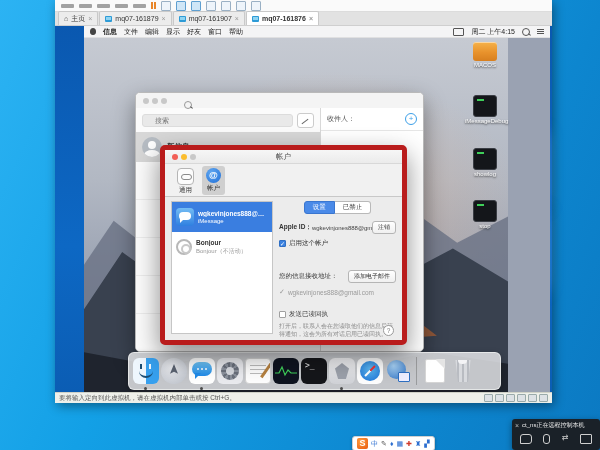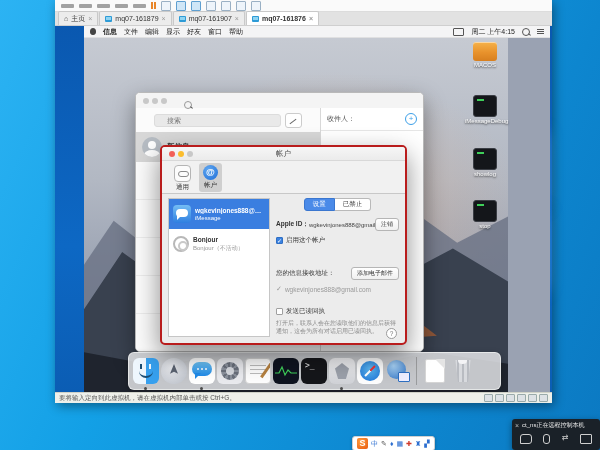--- a/index.html
+++ b/index.html
@@ -68,40 +68,40 @@
   .drive{width:24px;height:19px;margin:0 auto;border-radius:3px;
     background:linear-gradient(180deg,#f6b24a 0%,#e8922c 55%,#d77f1f 100%);box-shadow:inset 0 1px 0 rgba(255,255,255,.5);}
   .term{width:22px;height:20px;margin:0 auto;border-radius:3px;background:#14161a;border:1px solid #3a3d44;position:relative;}
   .term::after{content:"";position:absolute;left:3px;top:3px;width:7px;height:2px;background:#3fcf5a;}
   
   .msgwin{position:absolute;left:51px;top:66px;width:289px;height:260px;background:#fff;border-radius:5px;
     box-shadow:0 8px 22px rgba(0,0,0,.38);z-index:10;overflow:hidden;border:1px solid #b9b9b9;box-sizing:border-box;}
   .ms-title{height:15px;position:relative;background:#f4f4f4;border-bottom:1px solid #e2e2e2;}
   .tl{position:absolute;top:5px;width:6px;height:6px;border-radius:50%;}
   .ms-left{position:absolute;top:15px;left:0;width:185px;bottom:0;background:#fbfbfb;border-right:1px solid #d8d8d8;box-sizing:border-box;}
-  .ms-tools{height:24px;display:flex;align-items:center;padding:0 18px;gap:4px;box-sizing:border-box;}
+  .ms-tools{height:24px;display:flex;align-items:center;padding:0 6px;gap:4px;box-sizing:border-box;}
   .ms-search{flex:1;height:13px;background:#e9e9e9;border:1px solid #dcdcdc;border-radius:3px;
     font-size:7px;color:#8a8a8a;padding:0 3px 0 12px;box-sizing:border-box;outline:none;min-width:0;
     font-family:"Liberation Sans",sans-serif;}
   .ms-srch-ic{position:absolute;left:48px;top:8px;z-index:2;}
   .compose{width:15px;height:13px;background:#fff;border:1px solid #ccc;border-radius:3px;position:relative;}
   .compose::after{content:"";position:absolute;left:3px;top:7px;width:8px;height:1px;background:#666;transform:rotate(-38deg);}
   .convo{height:30px;background:#d7d7d7;display:flex;align-items:center;gap:5px;padding:0 6px;}
   .avatar{width:20px;height:20px;border-radius:50%;background:#b6bcc3;position:relative;overflow:hidden;flex:none;}
   .avatar::before{content:"";position:absolute;left:6px;top:4px;width:8px;height:8px;border-radius:50%;background:#fff;}
   .avatar::after{content:"";position:absolute;left:2px;top:13px;width:16px;height:10px;border-radius:50%;background:#fff;}
   .convo .t{font-size:7.5px;font-weight:bold;color:#333;}
   .mrow{height:37px;border-bottom:1px solid #ececec;}
   .ms-right{position:absolute;top:15px;left:185px;right:0;bottom:0;background:#fff;}
   .to-row{height:22px;border-bottom:1px solid #e6e6e6;display:flex;align-items:center;padding:0 6px;font-size:7px;color:#555;}
   .addbtn{margin-left:auto;width:10px;height:10px;border:1px solid #3da0e8;border-radius:50%;color:#3da0e8;
     font-size:8px;line-height:9px;text-align:center;}
   
   .acwin{position:absolute;left:76px;top:119px;width:247px;height:200px;background:#ececec;border-radius:5px;
-    box-shadow:0 10px 26px rgba(0,0,0,.45);z-index:20;border:2px solid #b91c1c;box-sizing:border-box;overflow:hidden;}
+    box-shadow:0 10px 26px rgba(0,0,0,.45);z-index:20;border:5px solid #b91c1c;box-sizing:border-box;overflow:hidden;}
   .ac-title{height:13px;position:relative;text-align:center;font-size:7.5px;color:#444;line-height:13px;
     background:linear-gradient(#f6f6f6,#ebebeb);border-bottom:1px solid #d8d8d8;}
   .ac-tools{height:33px;display:flex;align-items:flex-start;gap:4px;padding:2px 0 0 8px;border-bottom:1px solid #c8c8c8;
     background:#f1f1f1;box-sizing:border-box;}
   .tbitem{display:flex;flex-direction:column;align-items:center;gap:1px;padding:2px 4px;border-radius:3px;font-size:6.5px;color:#333;}
   .tbitem.sel{background:rgba(0,0,0,.14);}
   .ic-gen{width:15px;height:15px;border:1px solid #b5b5b5;border-radius:4px;background:#fcfcfc;position:relative;}
   .ic-gen::after{content:"";position:absolute;left:3px;top:5px;width:9px;height:4px;border:1px solid #8a8a8a;border-radius:3px;}
   .ic-acc{width:15px;height:15px;border-radius:50%;background:radial-gradient(circle at 35% 30%,#5fa6f0,#1f6fd8);
     color:#fff;font-size:9px;font-weight:bold;text-align:center;line-height:15px;}

